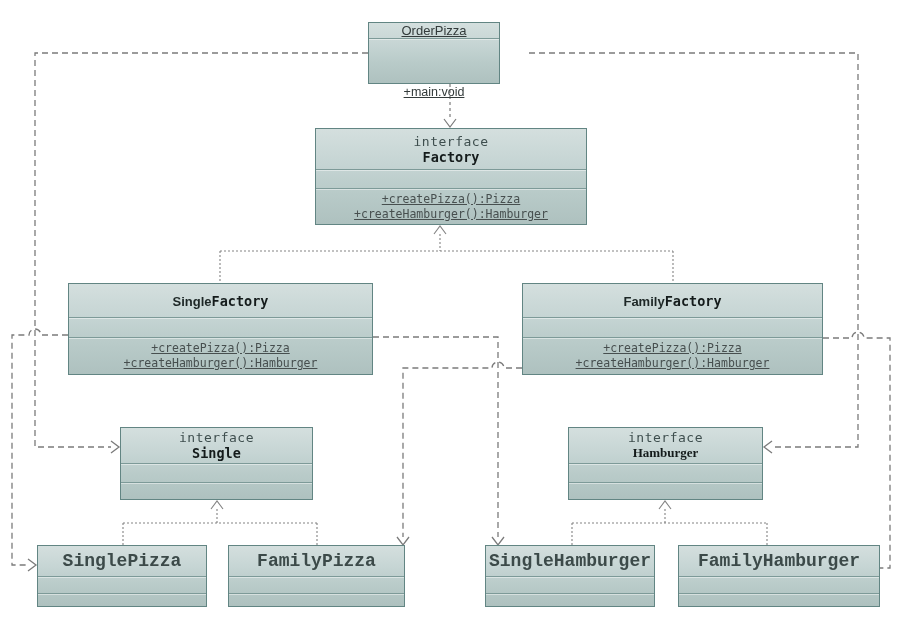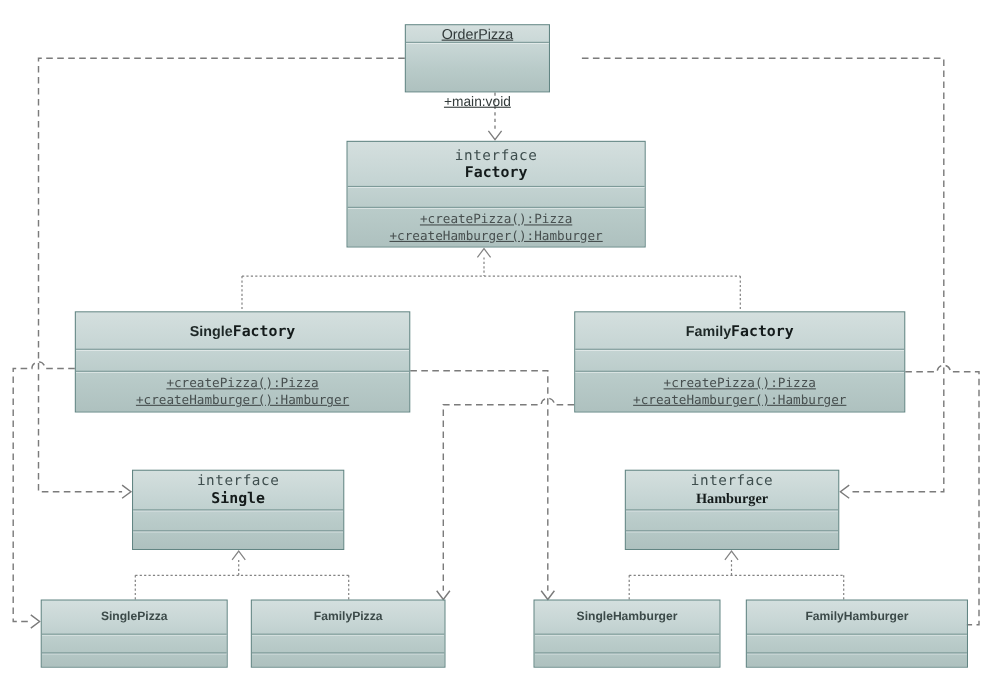--- a/index.html
+++ b/index.html
@@ -17,21 +17,21 @@
   }
   .cpt{box-sizing:border-box;display:flex;flex-direction:column;align-items:center;justify-content:center;width:100%;}
   .cpt + .cpt{border-top:1px solid #7d9a98;box-shadow:inset 0 1px 0 rgba(255,255,255,.45);}
   .t-sans{font-family:"Liberation Sans",sans-serif;font-weight:bold;color:#1d2726;}
   .t-mono{font-family:"DejaVu Sans Mono",monospace;font-weight:bold;color:#141b1b;}
   .stereotype{font-family:"DejaVu Sans Mono",monospace;font-size:13px;color:#3e4e4e;letter-spacing:.5px;text-align:right;}
   .method{font-family:"DejaVu Sans Mono",monospace;font-size:11.5px;line-height:15px;color:#474f4f;white-space:nowrap;text-decoration:underline;}
   .underline{text-decoration:underline;}
   .plain-title{font-family:"Liberation Sans",sans-serif;font-size:13px;color:#333b3b;}
   .plain-method{font-family:"Liberation Sans",sans-serif;font-size:12.5px;color:#333b3b;margin-top:46px;}
-  .product-title{font-family:Liberation Sans, sans-serif;font-weight:bold;font-size:11px;color:#3c4a49;}
+  .product-title{font-family:Liberation Mono, monospace;font-weight:bold;font-size:18px;color:#3c4a49;}
 
   
   #box-order-pizza      {left:368px;top:22px;width:132px;height:62px;}
   #box-order-pizza .c1  {height:37px;}
   #box-factory          {left:315px;top:128px;width:272px;height:97px;}
   #box-factory .c1      {height:40px;}
   #box-factory .c2      {height:19px;}
   #box-single-factory   {left:68px;top:283px;width:305px;height:92px;}
   #box-family-factory   {left:522px;top:283px;width:301px;height:92px;}
   .factory-box .c1      {height:33px;}

